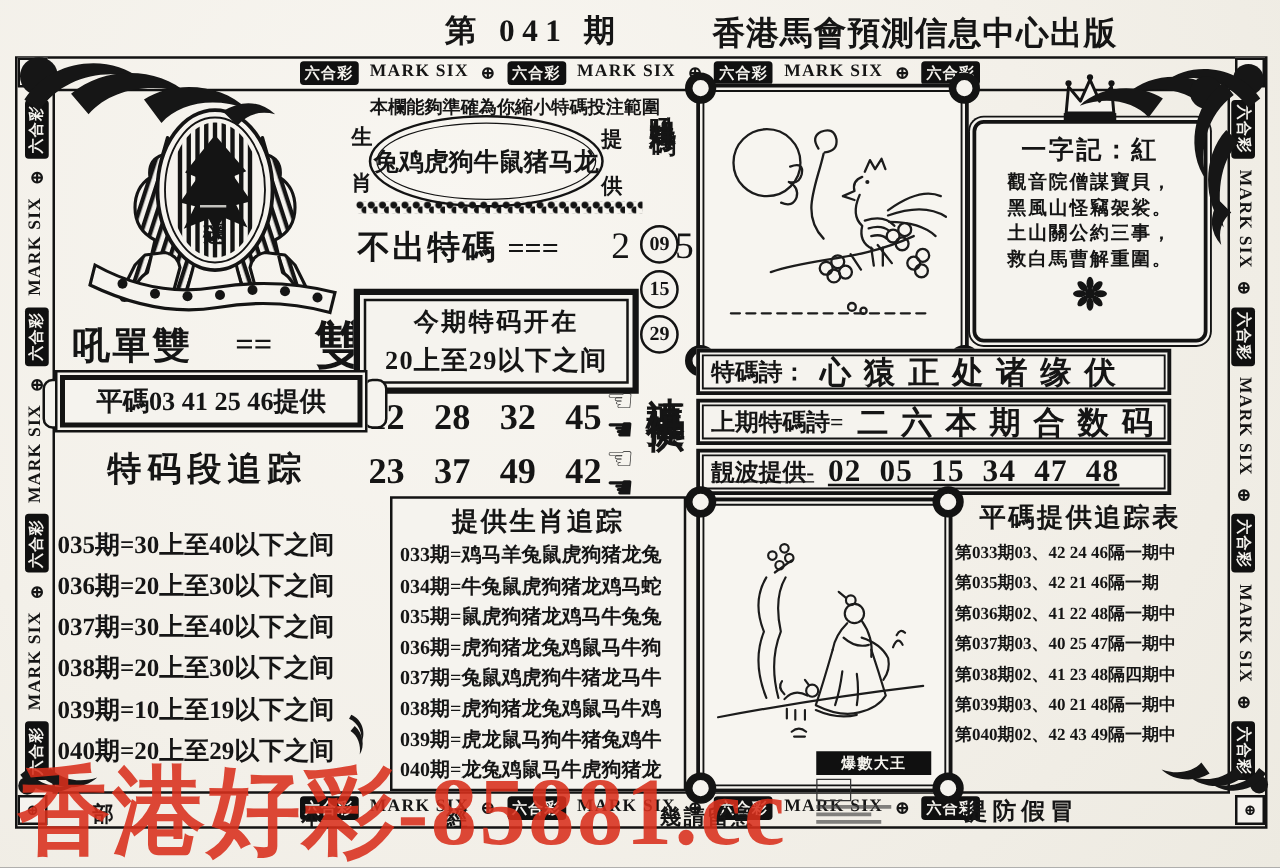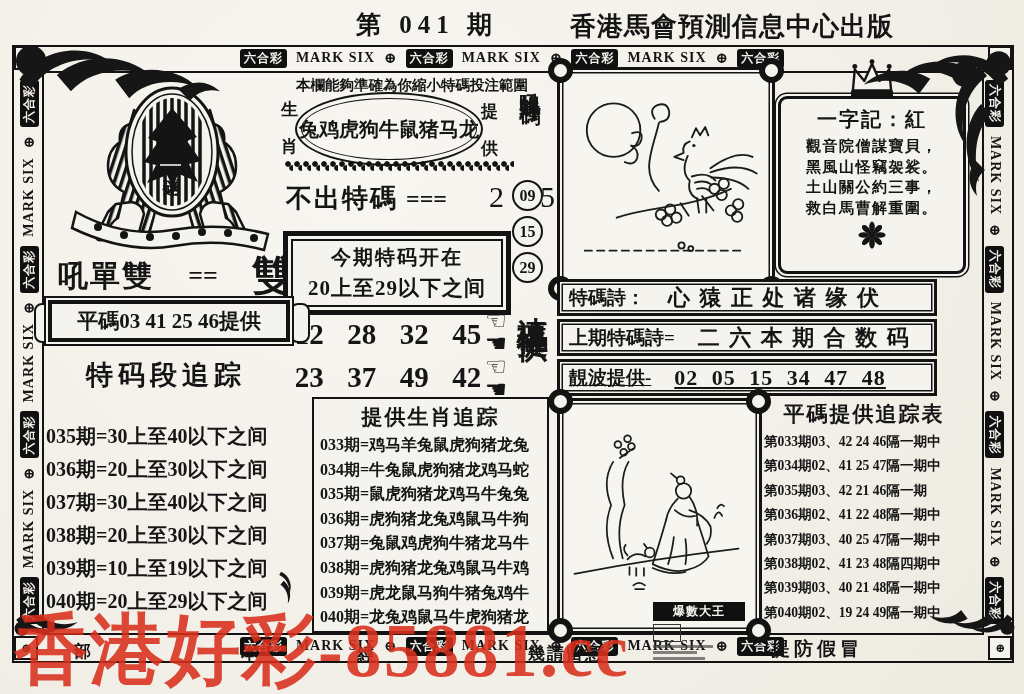--- a/index.html
+++ b/index.html
@@ -83,25 +83,25 @@
   #lady-frame{left:557px;top:398px;width:199px;height:230px;}
   .ring{position:absolute;width:25px;height:25px;border-radius:50%;border:6.5px solid #131313;background:#f5f3ee;box-sizing:border-box;}
   .ring.tl{left:-12px;top:-12px;} .ring.tr{right:-12px;top:-12px;} .ring.bl{left:-12px;bottom:-12px;} .ring.br{right:-12px;bottom:-12px;}
   #poem-crown{left:843px;top:58px;width:58px;height:42px;z-index:2;}
   #poem-box{left:778px;top:96px;width:188px;height:178px;border:3px solid #131313;border-radius:9px;
             box-shadow:0 0 0 2px #f5f3ee,0 0 0 3.5px #131313;box-sizing:border-box;padding-top:7px;
             text-align:center;background:#f5f3ee;}
   .poem-title{font-size:20px;font-weight:bold;letter-spacing:2px;margin-bottom:3px;}
   .poem-line{font-size:15px;line-height:20.5px;letter-spacing:1.5px;font-weight:600;}
   .info-row{border:3px solid #131313;box-shadow:inset 0 0 0 1.5px #f5f3ee, inset 0 0 0 3px #131313;
-            display:flex;align-items:center;padding:0 9px;box-sizing:border-box;background:#f5f3ee;gap:23px;white-space:nowrap;}
+            display:flex;align-items:center;padding:0 9px;box-sizing:border-box;background:#f5f3ee;gap:11px;white-space:nowrap;}
   #row-special{left:557px;top:279px;width:380px;height:37px;}
   #row-last{left:557px;top:319px;width:380px;height:37px;}
   #row-liangbo{left:557px;top:359px;width:380px;height:37px;text-decoration:underline;}
-  .ir-label{font-size:19px;font-weight:bold;} .ir-value{font-size:22px;font-weight:bold;letter-spacing:2px;}
+  .ir-label{font-size:19px;font-weight:bold;} .ir-value{font-size:25px;font-weight:bold;letter-spacing:2px;}
   #row-liangbo .ir-value{word-spacing:7px;letter-spacing:1px;}
   #pingma-panel{left:764px;top:400px;width:200px;}
   .pp-title{font-size:21px;font-weight:bold;letter-spacing:2px;text-align:center;margin-bottom:2px;}
   .pp-row{font-size:13.6px;line-height:24.4px;white-space:nowrap;font-weight:600;}
   
   .frag{font-size:17px;font-weight:600;z-index:12;}
   #frag-1{left:74px;top:640px;} #frag-2{left:241px;top:642px;} #frag-3{left:357px;top:643px;}
   #frag-4{left:528px;top:642px;letter-spacing:2px;}
   #warning{left:771px;top:636px;font-size:19px;font-weight:bold;letter-spacing:4px;z-index:12;}
   #stamp{left:653px;top:601px;width:100px;z-index:12;}
@@ -487,27 +487,26 @@
       <path class="ink" d="M70,163 q8,-9 19,-3"></path>
       <circle class="ink" cx="93" cy="156" r="5"></circle>
       <path class="ink" d="M90,151 l-3,-4 m-17,12 q-6,-6 -2,-11 m4,23 l0,8 m7,-7 l0,8 m8,-8 l0,8"></path>
       <path class="ink" d="M76,190 q6,-5 12,0 m-10,4 h9"></path>
     </svg>
   </div>
 
   <div class="abs" id="pingma-panel">
     <div class="pp-title">平碼提供追踪表</div>
     <div class="pp-row">第033期03、42 24 46隔一期中</div>
-    <div class="pp-row">第034期02、41 25 47隔一期中</div>
     <div class="pp-row">第035期03、42 21 46隔一期</div>
     <div class="pp-row">第036期02、41 22 48隔一期中</div>
     <div class="pp-row">第037期03、40 25 47隔一期中</div>
     <div class="pp-row">第038期02、41 23 48隔四期中</div>
     <div class="pp-row">第039期03、40 21 48隔一期中</div>
-    <div class="pp-row">第040期02、19 24 49隔一期中</div>
+    <div class="pp-row">第040期02、42 43 49隔一期中</div>
   </div>
 
   <div class="abs frag" id="frag-1">部</div>
   <div class="abs frag" id="frag-2">本</div>
   <div class="abs frag" id="frag-3">經</div>
   <div class="abs frag" id="frag-4">幾請留意</div>
   <div class="abs" id="warning">提防假冒</div>
   <div class="abs" id="stamp">
     <span class="stamp-label">爆數大王</span>
     <div class="stamp-box"></div>

